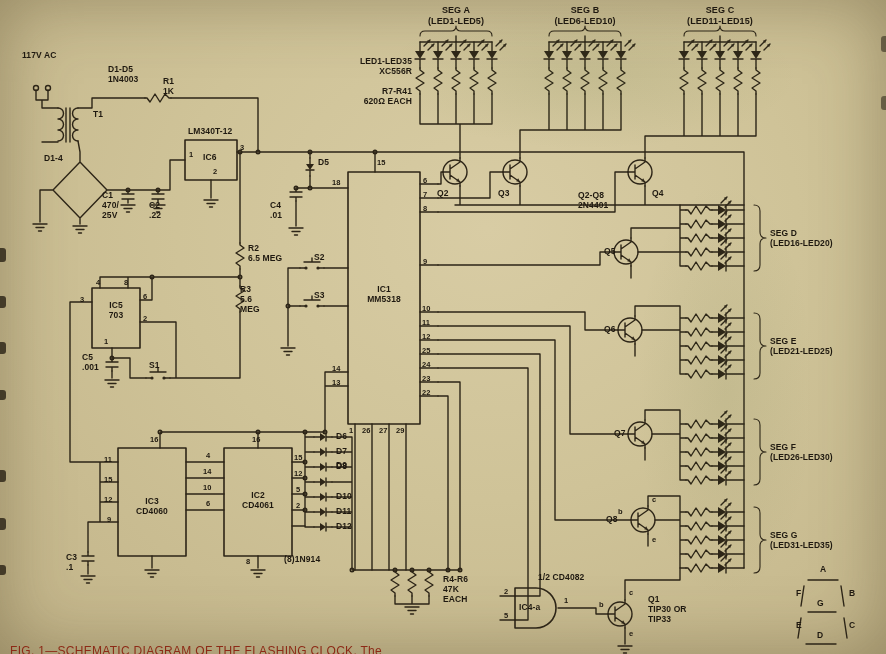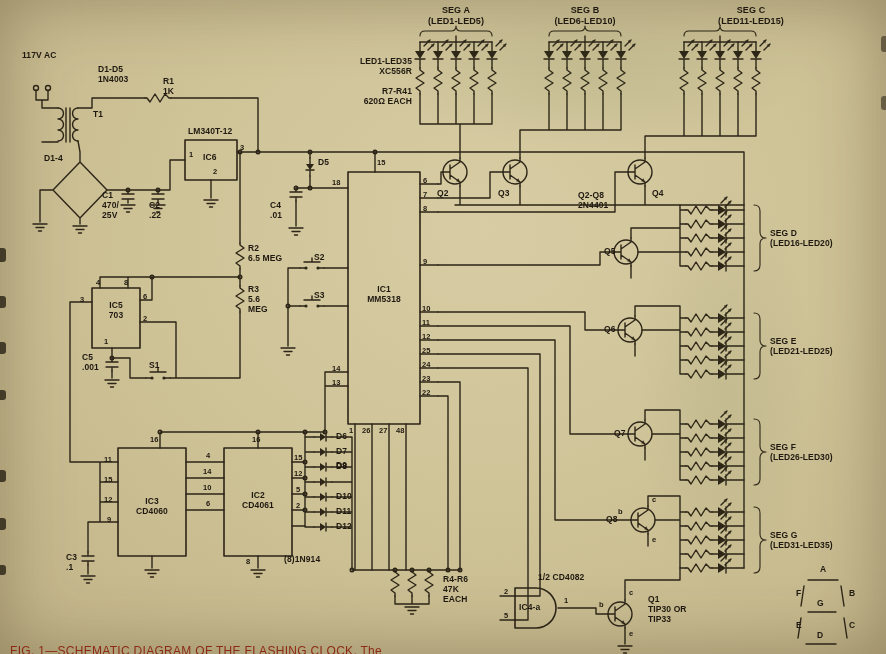--- a/index.html
+++ b/index.html
@@ -298,39 +298,39 @@
   <div class="edge" style="top:296px;height:12px"></div>
   <div class="edge" style="top:342px;height:12px"></div>
   <div class="edge" style="top:390px;height:10px"></div>
   <div class="edge" style="top:470px;height:12px"></div>
   <div class="edge" style="top:518px;height:12px"></div>
   <div class="edge" style="top:565px;height:10px"></div>
   <div class="edge-r" style="top:36px;height:16px"></div>
   <div class="edge-r" style="top:96px;height:14px"></div>
 
   <div class="lbl" style="left:22px;top:50px">117V AC</div>
-  <div class="lbl" style="left:98px;top:64px">D1-D5
+  <div class="lbl" style="left:108px;top:64px">D1-D5
 1N4003</div>
   <div class="lbl" style="left:163px;top:76px">R1
 1K</div>
   <div class="lbl" style="left:93px;top:109px">T1</div>
   <div class="lbl" style="left:44px;top:153px">D1-4</div>
   <div class="lbl" style="left:102px;top:190px">C1
 470/
 25V</div>
   <div class="lbl" style="left:149px;top:200px">C2
 .22</div>
   <div class="lbl" style="left:188px;top:126px">LM340T-12</div>
   <div class="lbl" style="left:203px;top:152px">IC6</div>
 
   <div class="lbl c seg" style="left:456px;top:5px">SEG A
 (LED1-LED5)</div>
   <div class="lbl c seg" style="left:585px;top:5px">SEG B
 (LED6-LED10)</div>
-  <div class="lbl c seg" style="left:751px;top:5px">SEG C
+  <div class="lbl c seg" style="left:720px;top:5px">SEG C
 (LED11-LED15)</div>
   <div class="lbl r" style="left:412px;top:56px">LED1-LED35
 XC556R</div>
   <div class="lbl r" style="left:412px;top:86px">R7-R41
 620Ω EACH</div>
 
   <div class="lbl" style="left:437px;top:188px">Q2</div>
   <div class="lbl" style="left:498px;top:188px">Q3</div>
   <div class="lbl" style="left:578px;top:190px">Q2-Q8
 2N4401</div>
@@ -355,21 +355,21 @@
 (LED16-LED20)</div>
   <div class="lbl" style="left:770px;top:336px">SEG E
 (LED21-LED25)</div>
   <div class="lbl" style="left:770px;top:442px">SEG F
 (LED26-LED30)</div>
   <div class="lbl" style="left:770px;top:530px">SEG G
 (LED31-LED35)</div>
 
   <div class="lbl" style="left:248px;top:243px">R2
 6.5 MEG</div>
-  <div class="lbl" style="left:248px;top:284px">R3
+  <div class="lbl" style="left:240px;top:284px">R3
 5.6
 MEG</div>
   <div class="lbl c" style="left:116px;top:300px">IC5
 703</div>
   <div class="lbl" style="left:82px;top:352px">C5
 .001</div>
   <div class="lbl" style="left:149px;top:360px">S1</div>
 
   <div class="lbl c" style="left:152px;top:496px">IC3
 CD4060</div>
@@ -415,21 +415,21 @@
   <div class="pin" style="left:422px;top:333px">12</div>
   <div class="pin" style="left:422px;top:347px">25</div>
   <div class="pin" style="left:422px;top:361px">24</div>
   <div class="pin" style="left:422px;top:375px">23</div>
   <div class="pin" style="left:422px;top:389px">22</div>
   <div class="pin" style="left:332px;top:365px">14</div>
   <div class="pin" style="left:332px;top:379px">13</div>
   <div class="pin" style="left:349px;top:427px">1</div>
   <div class="pin" style="left:362px;top:427px">26</div>
   <div class="pin" style="left:379px;top:427px">27</div>
-  <div class="pin" style="left:396px;top:427px">48</div>
+  <div class="pin" style="left:396px;top:427px">29</div>
   <div class="pin" style="left:96px;top:279px">4</div>
   <div class="pin" style="left:124px;top:279px">8</div>
   <div class="pin" style="left:80px;top:296px">3</div>
   <div class="pin" style="left:143px;top:293px">6</div>
   <div class="pin" style="left:143px;top:315px">2</div>
   <div class="pin" style="left:104px;top:338px">1</div>
   <div class="pin" style="left:150px;top:436px">16</div>
   <div class="pin" style="left:104px;top:456px">11</div>
   <div class="pin" style="left:104px;top:476px">15</div>
   <div class="pin" style="left:104px;top:496px">12</div>

